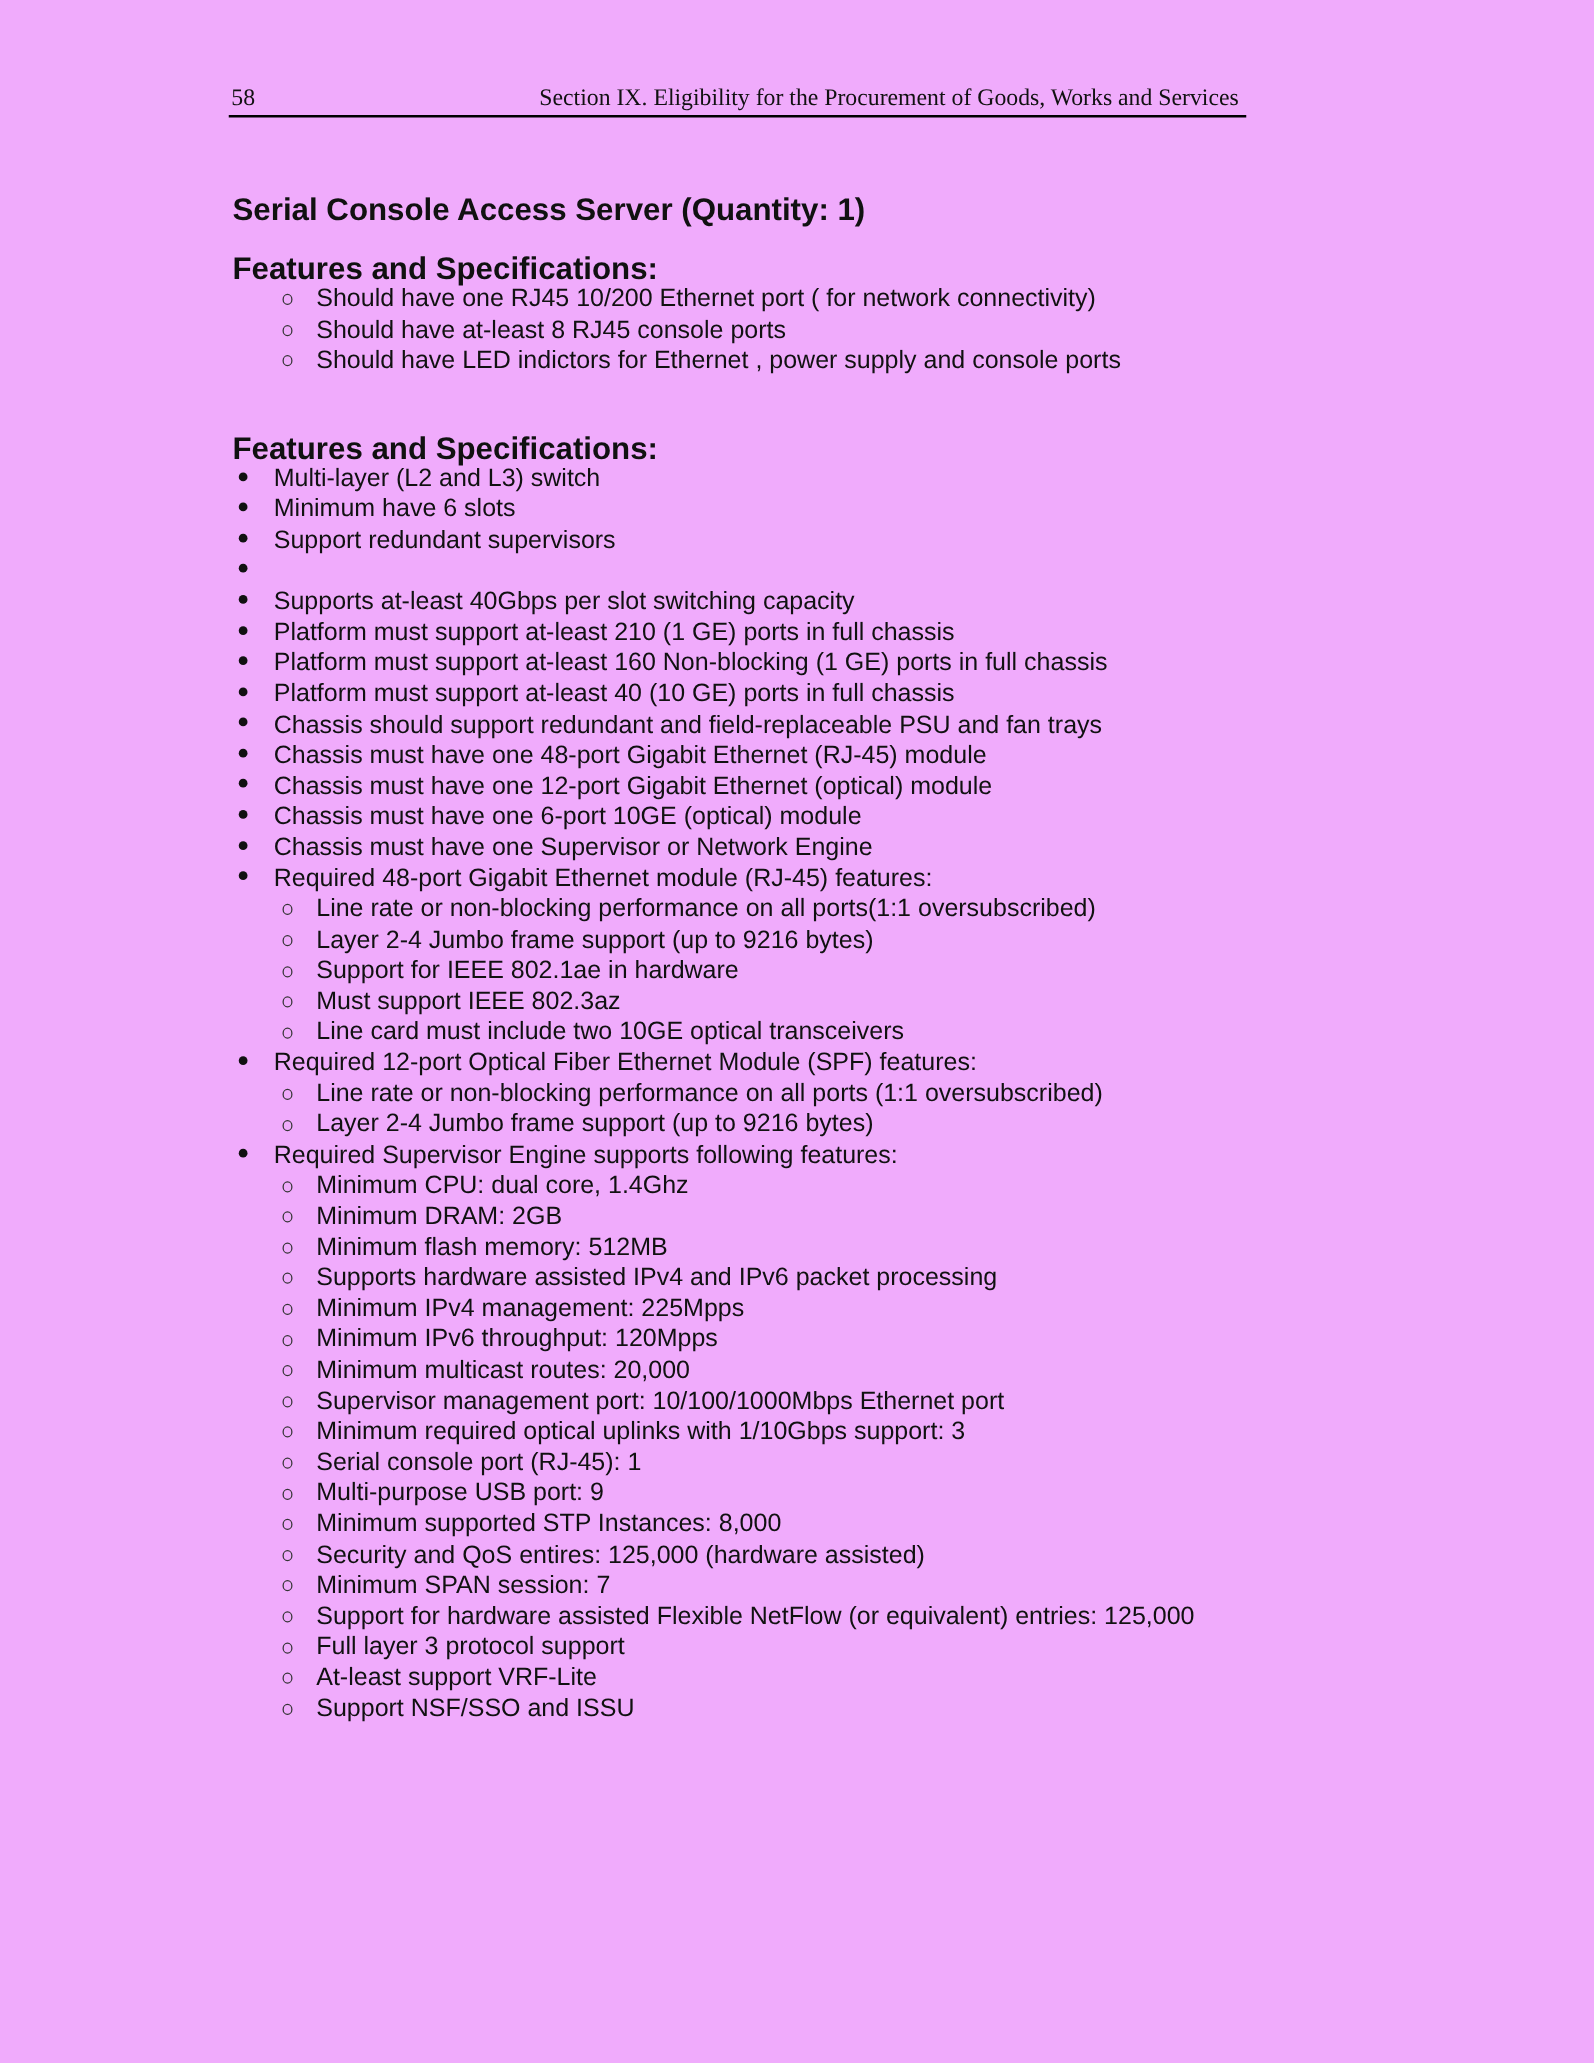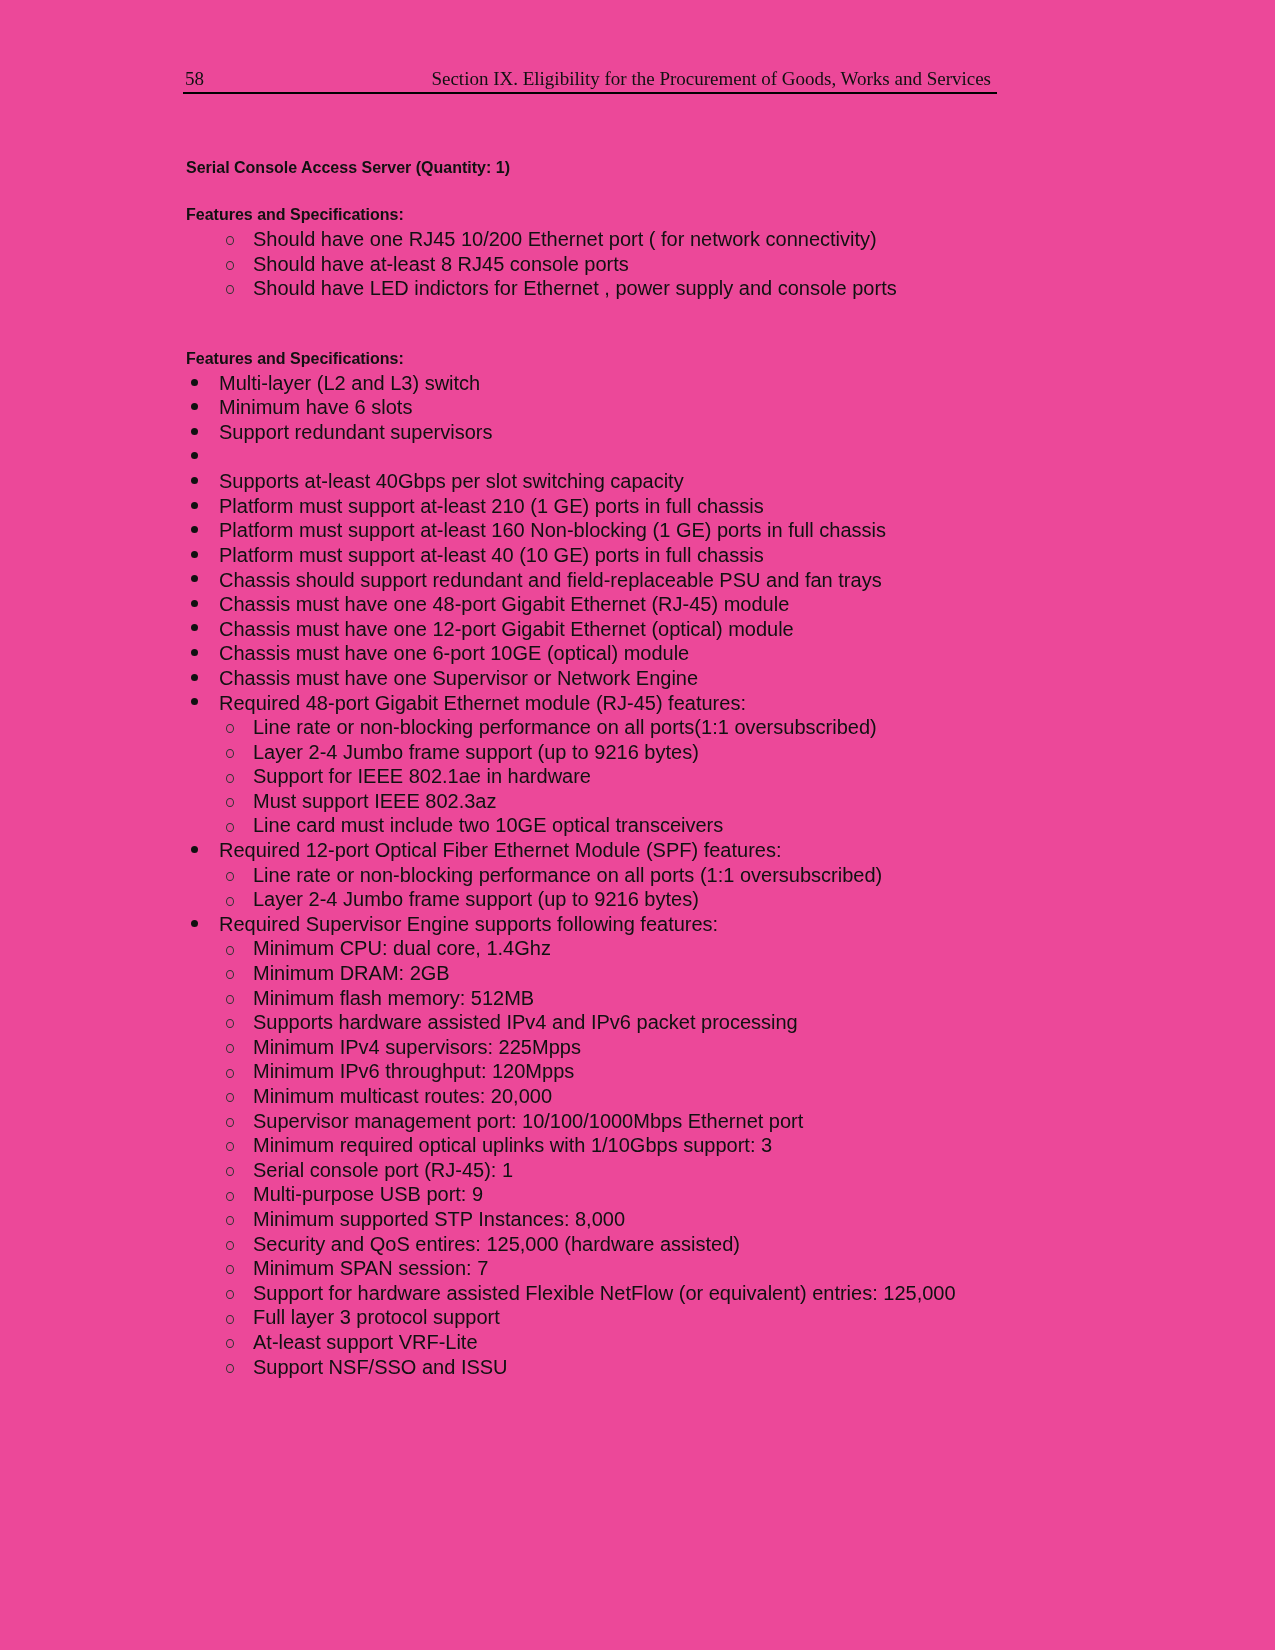--- a/index.html
+++ b/index.html
@@ -1,22 +1,22 @@
 <!DOCTYPE html>
 <html><head>
 <meta charset="utf-8">
 <style>
   html, body { margin: 0; padding: 0; background: #ffffff; }
   body { width: 1275px; height: 1650px; position: relative; overflow: hidden; }
-  .page { position: absolute; left: 0; top: 0; width: 1275px; height: 1650px; background: #ec4899; color: #111; }
+  .page { position: absolute; left: 0; top: 0; width: 1275px; height: 1650px; background: #f0abfc; color: #111; }
   .header { position: absolute; left: 183px; top: 68px; width: 814px; height: 24px; border-bottom: 2px solid #000; font-family: "Liberation Serif", "DejaVu Serif", serif; font-size: 19px; line-height: 22px; }
   .header .pnum { position: absolute; left: 2px; top: 0; }
   .header .section { position: absolute; right: 6px; top: 0; }
   .content { position: absolute; left: 186px; top: 156px; width: 820px; font-family: "Liberation Sans", "DejaVu Sans", sans-serif; font-size: 20px; color: #111; }
-  .h { font-weight: bold; font-size: 16px; line-height: 24px; margin: 0; }
+  .h { font-weight: bold; font-size: 25px; line-height: 24px; margin: 0; }
   .gap { height: 23px; }
   ul { list-style: none; margin: 0; padding: 0; }
   li { margin: 0; padding: 0; }
   .row { position: relative; line-height: 24.6px; height: 24.6px; white-space: nowrap; }
   .l1 .row { padding-left: 33px; }
   .l2 .row { padding-left: 67px; }
   .bullet { position: absolute; left: 0; top: 0; width: 20px; text-align: center; }
   .l1 .bullet { left: -2px; font-size: 16px; }
   .l2 .bullet { left: 34px; font-size: 16px; }
   .disc { display: inline-block; width: 7px; height: 7px; border-radius: 50%; background: #111; vertical-align: middle; margin-top: -3px; }
@@ -82,21 +82,21 @@
     </ul>
 
     <ul class="l1">
       <li class="row"><span class="bullet"><span class="disc"></span></span><span>Required Supervisor Engine supports following features:</span></li>
     </ul>
     <ul class="l2">
       <li class="row"><span class="bullet"><span class="circ"></span></span><span>Minimum CPU: dual core, 1.4Ghz</span></li>
       <li class="row"><span class="bullet"><span class="circ"></span></span><span>Minimum DRAM: 2GB</span></li>
       <li class="row"><span class="bullet"><span class="circ"></span></span><span>Minimum flash memory: 512MB</span></li>
       <li class="row"><span class="bullet"><span class="circ"></span></span><span>Supports hardware assisted IPv4 and IPv6 packet processing</span></li>
-      <li class="row"><span class="bullet"><span class="circ"></span></span><span>Minimum IPv4 supervisors: 225Mpps</span></li>
+      <li class="row"><span class="bullet"><span class="circ"></span></span><span>Minimum IPv4 management: 225Mpps</span></li>
       <li class="row"><span class="bullet"><span class="circ"></span></span><span>Minimum IPv6 throughput: 120Mpps</span></li>
       <li class="row"><span class="bullet"><span class="circ"></span></span><span>Minimum multicast routes: 20,000</span></li>
       <li class="row"><span class="bullet"><span class="circ"></span></span><span>Supervisor management port: 10/100/1000Mbps Ethernet port</span></li>
       <li class="row"><span class="bullet"><span class="circ"></span></span><span>Minimum required optical uplinks with 1/10Gbps support: 3</span></li>
       <li class="row"><span class="bullet"><span class="circ"></span></span><span>Serial console port (RJ-45): 1</span></li>
       <li class="row"><span class="bullet"><span class="circ"></span></span><span>Multi-purpose USB port: 9</span></li>
       <li class="row"><span class="bullet"><span class="circ"></span></span><span>Minimum supported STP Instances: 8,000</span></li>
       <li class="row"><span class="bullet"><span class="circ"></span></span><span>Security and QoS entires: 125,000 (hardware assisted)</span></li>
       <li class="row"><span class="bullet"><span class="circ"></span></span><span>Minimum SPAN session: 7</span></li>
       <li class="row"><span class="bullet"><span class="circ"></span></span><span>Support for hardware assisted Flexible NetFlow (or equivalent) entries: 125,000</span></li>

